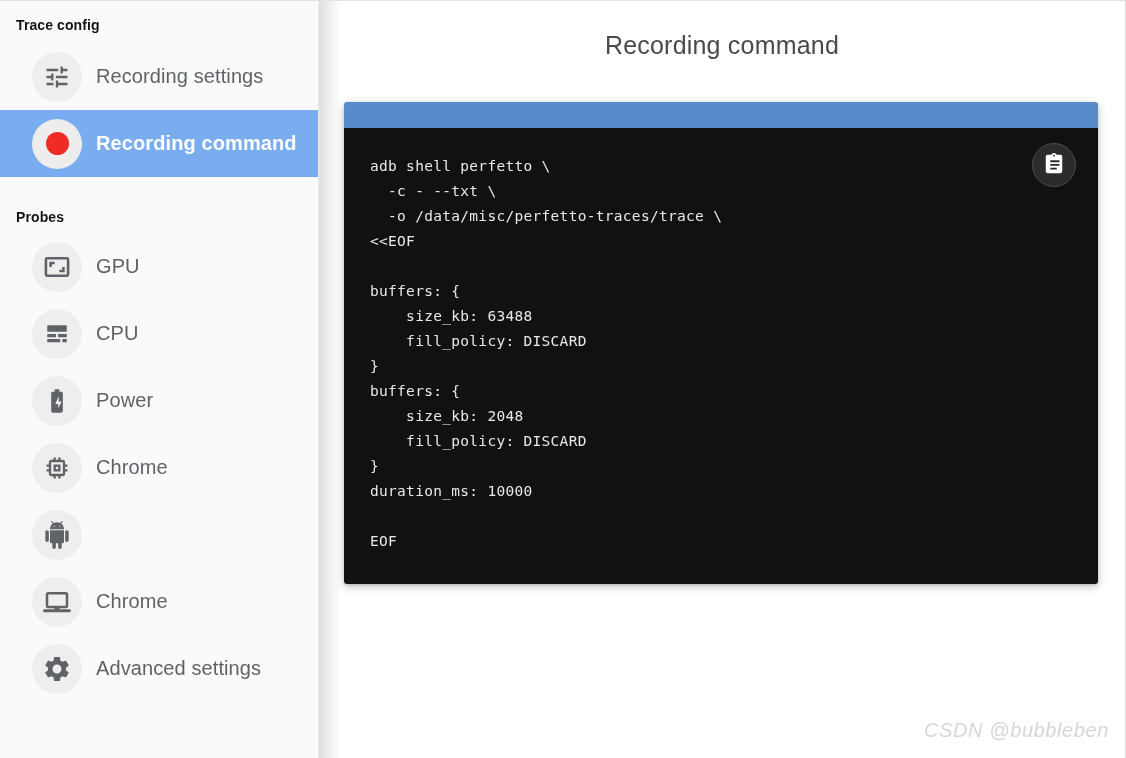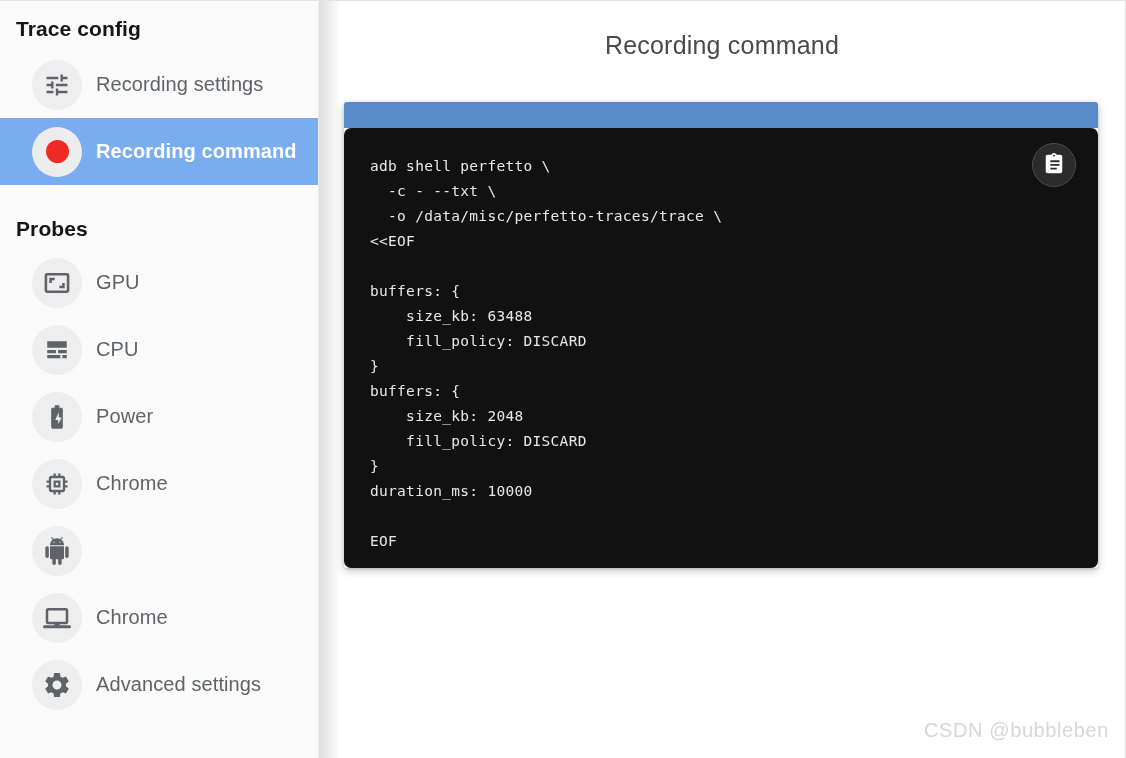--- a/index.html
+++ b/index.html
@@ -44,21 +44,21 @@
     left: 319px;
     top: 0;
     width: 22px;
     height: 100%;
     background: linear-gradient(to right, rgba(0,0,0,0.13), rgba(0,0,0,0.0));
     pointer-events: none;
     z-index: 3;
   }
 
   .section-title {
-    font-size: 21px;
+    font-size: 14px;
     font-weight: bold;
     color: #141414;
     padding: 0 0 0 16px;
     letter-spacing: 0.1px;
   }
   .section-title.probes {
     margin-top: 32px;
   }
 
   .nav-list {
@@ -141,24 +141,23 @@
     overflow: hidden;
     box-shadow: 0 3px 10px rgba(0,0,0,0.22), 0 1px 3px rgba(0,0,0,0.16);
   }
   .code-bar {
     height: 26px;
     background: #578bc9;
   }
   .code-body {
     position: relative;
     background: #111111;
-    padding: 26px 26px 14px 26px;
+    padding: 26px 26px 30px 26px;
     min-height: 400px;
     box-sizing: border-box;
-    border-radius: 7px;
   }
   .code-text {
     margin: 0;
     font-family: "DejaVu Sans Mono", "Liberation Mono", monospace;
     font-size: 14.5px;
     line-height: 25px;
     color: #e8e8e8;
     white-space: pre;
     letter-spacing: 0.3px;
   }
@@ -181,20 +180,21 @@
   }
 
   .watermark {
     position: absolute;
     right: 16px;
     bottom: 16px;
     font-size: 20px;
     color: #d7d7d7;
     letter-spacing: 0.6px;
     user-select: none;
+    font-style: italic;
   }
 </style>
 </head>
 <body>
 
 <div id="app">
 
   <div class="sidebar">
 
     <div class="section-title">Trace config</div>

